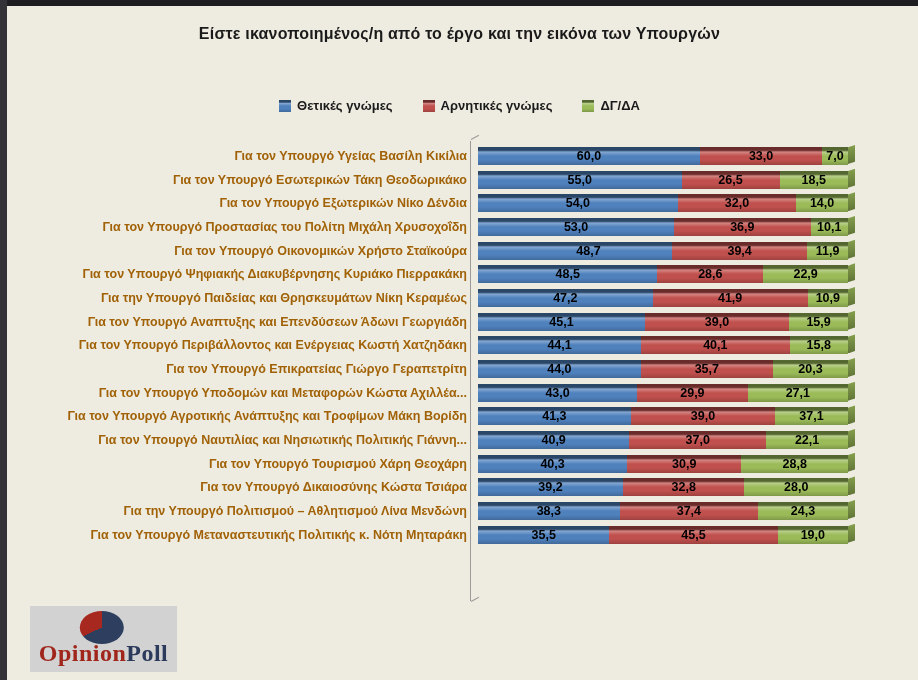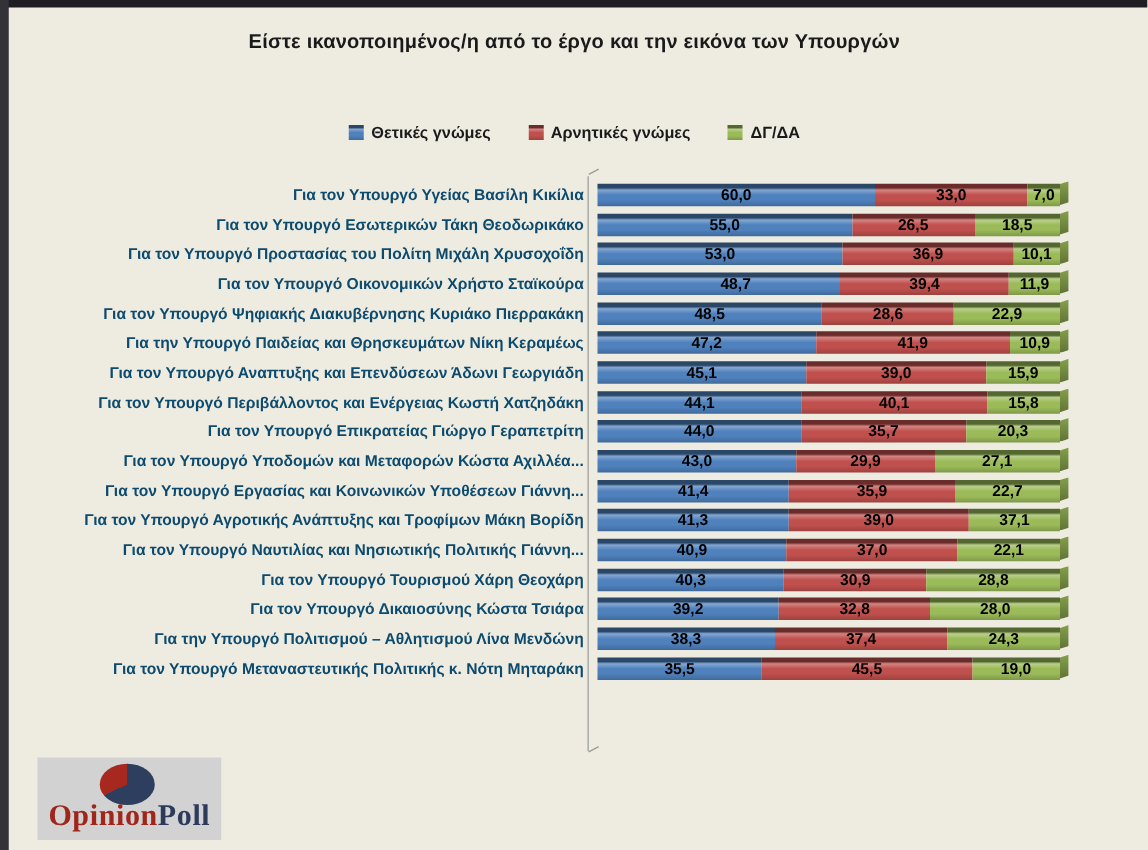--- a/index.html
+++ b/index.html
@@ -33,21 +33,21 @@
     content:"";position:absolute;left:0;top:-2px;width:9px;height:1px;
     background:#9b9b9b;transform:rotate(-28deg);transform-origin:left center;
   }
   .axis:after{
     content:"";position:absolute;left:0;bottom:-1px;width:9px;height:1px;
     background:#9b9b9b;transform:rotate(-28deg);transform-origin:left center;
   }
 
   .crow{display:flex;align-items:center;height:18px;margin-bottom:5.68px;}
   .crow .lbl{
-    width:460px;text-align:right;font-size:12.5px;font-weight:bold;color:#0c4a6e;
+    width:460px;text-align:right;font-size:12.5px;font-weight:bold;color:#a16207;
     white-space:nowrap;line-height:18px;
   }
   .crow .bars{
     width:370px;height:18px;margin-left:11px;display:flex;position:relative;
   }
   .seg{
     height:100%;display:flex;align-items:center;justify-content:center;
     font-size:12.5px;font-weight:bold;color:#000;white-space:nowrap;overflow:visible;
   }
   .cap{
@@ -119,20 +119,35 @@
           <div class="seg" style="width: 26.5%; background: linear-gradient(rgb(106, 44, 42) 0%, rgb(106, 44, 42) 18%, rgb(211, 133, 130) 28%, rgb(192, 80, 77) 50%, rgb(192, 80, 77) 72%, rgb(157, 66, 63) 100%);">
             <span>26,5</span>
           </div>
           <div class="seg" style="width: 18.5%; background: linear-gradient(rgb(85, 103, 49) 0%, rgb(85, 103, 49) 18%, rgb(185, 207, 139) 28%, rgb(155, 187, 89) 50%, rgb(155, 187, 89) 72%, rgb(127, 153, 73) 100%);">
             <span>18,5</span>
           </div>
           <div class="cap" style="background: linear-gradient(rgb(132, 159, 76) 0%, rgb(96, 116, 55) 100%);"></div>
         </div>
       </div>
       <div class="crow">
+        <div class="lbl">Για τον Υπουργό Εξωτερικών Νίκο Δένδια</div>
+        <div class="bars">
+          <div class="seg" style="width: 54%; background: linear-gradient(rgb(43, 71, 104) 0%, rgb(43, 71, 104) 18%, rgb(132, 167, 209) 28%, rgb(79, 129, 189) 50%, rgb(79, 129, 189) 72%, rgb(65, 106, 155) 100%);">
+            <span>54,0</span>
+          </div>
+          <div class="seg" style="width: 32%; background: linear-gradient(rgb(106, 44, 42) 0%, rgb(106, 44, 42) 18%, rgb(211, 133, 130) 28%, rgb(192, 80, 77) 50%, rgb(192, 80, 77) 72%, rgb(157, 66, 63) 100%);">
+            <span>32,0</span>
+          </div>
+          <div class="seg" style="width: 14%; background: linear-gradient(rgb(85, 103, 49) 0%, rgb(85, 103, 49) 18%, rgb(185, 207, 139) 28%, rgb(155, 187, 89) 50%, rgb(155, 187, 89) 72%, rgb(127, 153, 73) 100%);">
+            <span>14,0</span>
+          </div>
+          <div class="cap" style="background: linear-gradient(rgb(132, 159, 76) 0%, rgb(96, 116, 55) 100%);"></div>
+        </div>
+      </div>
+      <div class="crow">
         <div class="lbl">Για τον Υπουργό Προστασίας του Πολίτη Μιχάλη Χρυσοχοΐδη</div>
         <div class="bars">
           <div class="seg" style="width: 53%; background: linear-gradient(rgb(43, 71, 104) 0%, rgb(43, 71, 104) 18%, rgb(132, 167, 209) 28%, rgb(79, 129, 189) 50%, rgb(79, 129, 189) 72%, rgb(65, 106, 155) 100%);">
             <span>53,0</span>
           </div>
           <div class="seg" style="width: 36.9%; background: linear-gradient(rgb(106, 44, 42) 0%, rgb(106, 44, 42) 18%, rgb(211, 133, 130) 28%, rgb(192, 80, 77) 50%, rgb(192, 80, 77) 72%, rgb(157, 66, 63) 100%);">
             <span>36,9</span>
           </div>
           <div class="seg" style="width: 10.1%; background: linear-gradient(rgb(85, 103, 49) 0%, rgb(85, 103, 49) 18%, rgb(185, 207, 139) 28%, rgb(155, 187, 89) 50%, rgb(155, 187, 89) 72%, rgb(127, 153, 73) 100%);">
             <span>10,1</span>
@@ -234,35 +249,20 @@
         <div class="lbl">Για τον Υπουργό Υποδομών και Μεταφορών Κώστα Αχιλλέα...</div>
         <div class="bars">
           <div class="seg" style="width: 43%; background: linear-gradient(rgb(43, 71, 104) 0%, rgb(43, 71, 104) 18%, rgb(132, 167, 209) 28%, rgb(79, 129, 189) 50%, rgb(79, 129, 189) 72%, rgb(65, 106, 155) 100%);">
             <span>43,0</span>
           </div>
           <div class="seg" style="width: 29.9%; background: linear-gradient(rgb(106, 44, 42) 0%, rgb(106, 44, 42) 18%, rgb(211, 133, 130) 28%, rgb(192, 80, 77) 50%, rgb(192, 80, 77) 72%, rgb(157, 66, 63) 100%);">
             <span>29,9</span>
           </div>
           <div class="seg" style="width: 27.1%; background: linear-gradient(rgb(85, 103, 49) 0%, rgb(85, 103, 49) 18%, rgb(185, 207, 139) 28%, rgb(155, 187, 89) 50%, rgb(155, 187, 89) 72%, rgb(127, 153, 73) 100%);">
             <span>27,1</span>
-          </div>
-          <div class="cap" style="background: linear-gradient(rgb(132, 159, 76) 0%, rgb(96, 116, 55) 100%);"></div>
-        </div>
-      </div>
-      <div class="crow">
-        <div class="lbl">Για τον Υπουργό Εργασίας και Κοινωνικών Υποθέσεων Γιάννη...</div>
-        <div class="bars">
-          <div class="seg" style="width: 41.4%; background: linear-gradient(rgb(43, 71, 104) 0%, rgb(43, 71, 104) 18%, rgb(132, 167, 209) 28%, rgb(79, 129, 189) 50%, rgb(79, 129, 189) 72%, rgb(65, 106, 155) 100%);">
-            <span>41,4</span>
-          </div>
-          <div class="seg" style="width: 35.9%; background: linear-gradient(rgb(106, 44, 42) 0%, rgb(106, 44, 42) 18%, rgb(211, 133, 130) 28%, rgb(192, 80, 77) 50%, rgb(192, 80, 77) 72%, rgb(157, 66, 63) 100%);">
-            <span>35,9</span>
-          </div>
-          <div class="seg" style="width: 22.7%; background: linear-gradient(rgb(85, 103, 49) 0%, rgb(85, 103, 49) 18%, rgb(185, 207, 139) 28%, rgb(155, 187, 89) 50%, rgb(155, 187, 89) 72%, rgb(127, 153, 73) 100%);">
-            <span>22,7</span>
           </div>
           <div class="cap" style="background: linear-gradient(rgb(132, 159, 76) 0%, rgb(96, 116, 55) 100%);"></div>
         </div>
       </div>
       <div class="crow">
         <div class="lbl">Για τον Υπουργό Αγροτικής Ανάπτυξης και Τροφίμων Μάκη Βορίδη</div>
         <div class="bars">
           <div class="seg" style="width: 41.3%; background: linear-gradient(rgb(43, 71, 104) 0%, rgb(43, 71, 104) 18%, rgb(132, 167, 209) 28%, rgb(79, 129, 189) 50%, rgb(79, 129, 189) 72%, rgb(65, 106, 155) 100%);">
             <span>41,3</span>
           </div>

